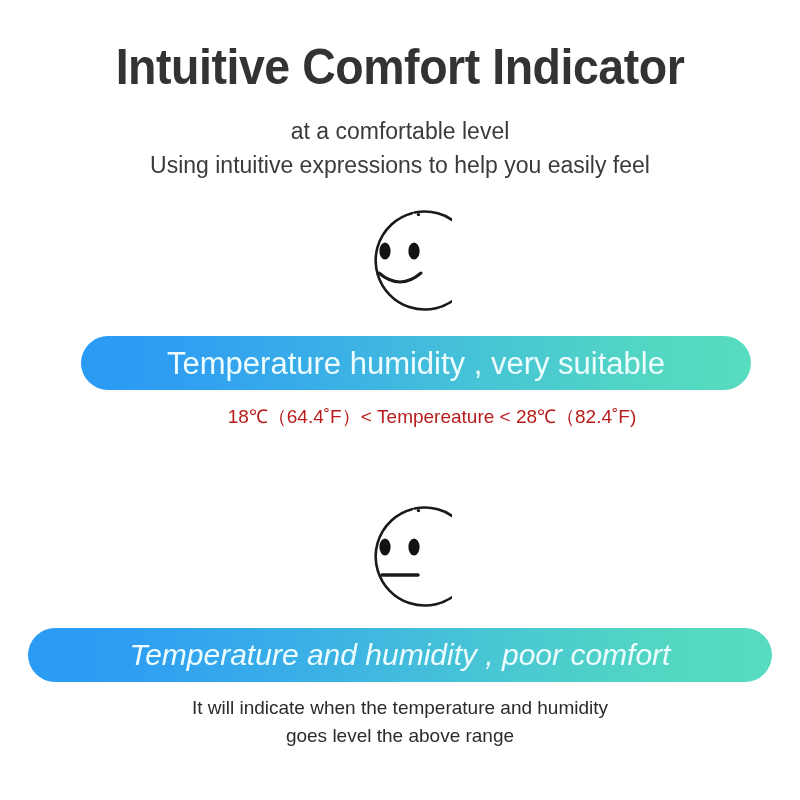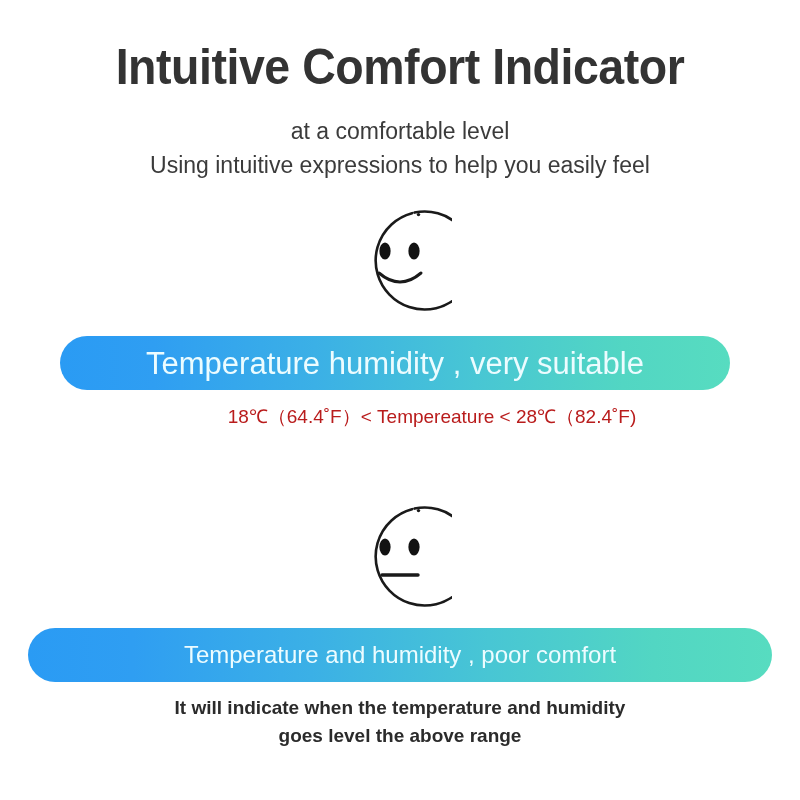--- a/index.html
+++ b/index.html
@@ -79,30 +79,30 @@
   }
   .banner-text {
     font-size: 31px;
     font-weight: normal;
     color: #ecfcff;
     white-space: nowrap;
     line-height: 1;
   }
   .banner-1 {
     top: 336px;
-    left: 60px;
+    left: 81px;
     width: 670px;
     text-align: center;
   }
   .banner-2 {
     top: 628px;
     left: 28px;
     width: 744px;
   }
-  .banner-2 .banner-text { font-size: 24px; }
+  .banner-2 .banner-text { font-size: 30px; font-style: italic; }
 
   
   .range {
     position: absolute;
     top: 403px;
     left: 0;
     width: 800px;
     text-align: center;
     font-size: 19px;
     color: #b91c1c;
@@ -111,21 +111,21 @@
   }
   .range span { display: block; }
 
   .caption {
     position: absolute;
     top: 694px;
     left: 0;
     width: 800px;
     text-align: center;
     font-size: 19px;
-    font-weight: bold;
+    font-weight: normal;
     color: #2b2b2b;
     line-height: 28px;
   }
   .caption span { display: block; }
 </style>
 </head>
 <body>
 
 <div class="page">
 

